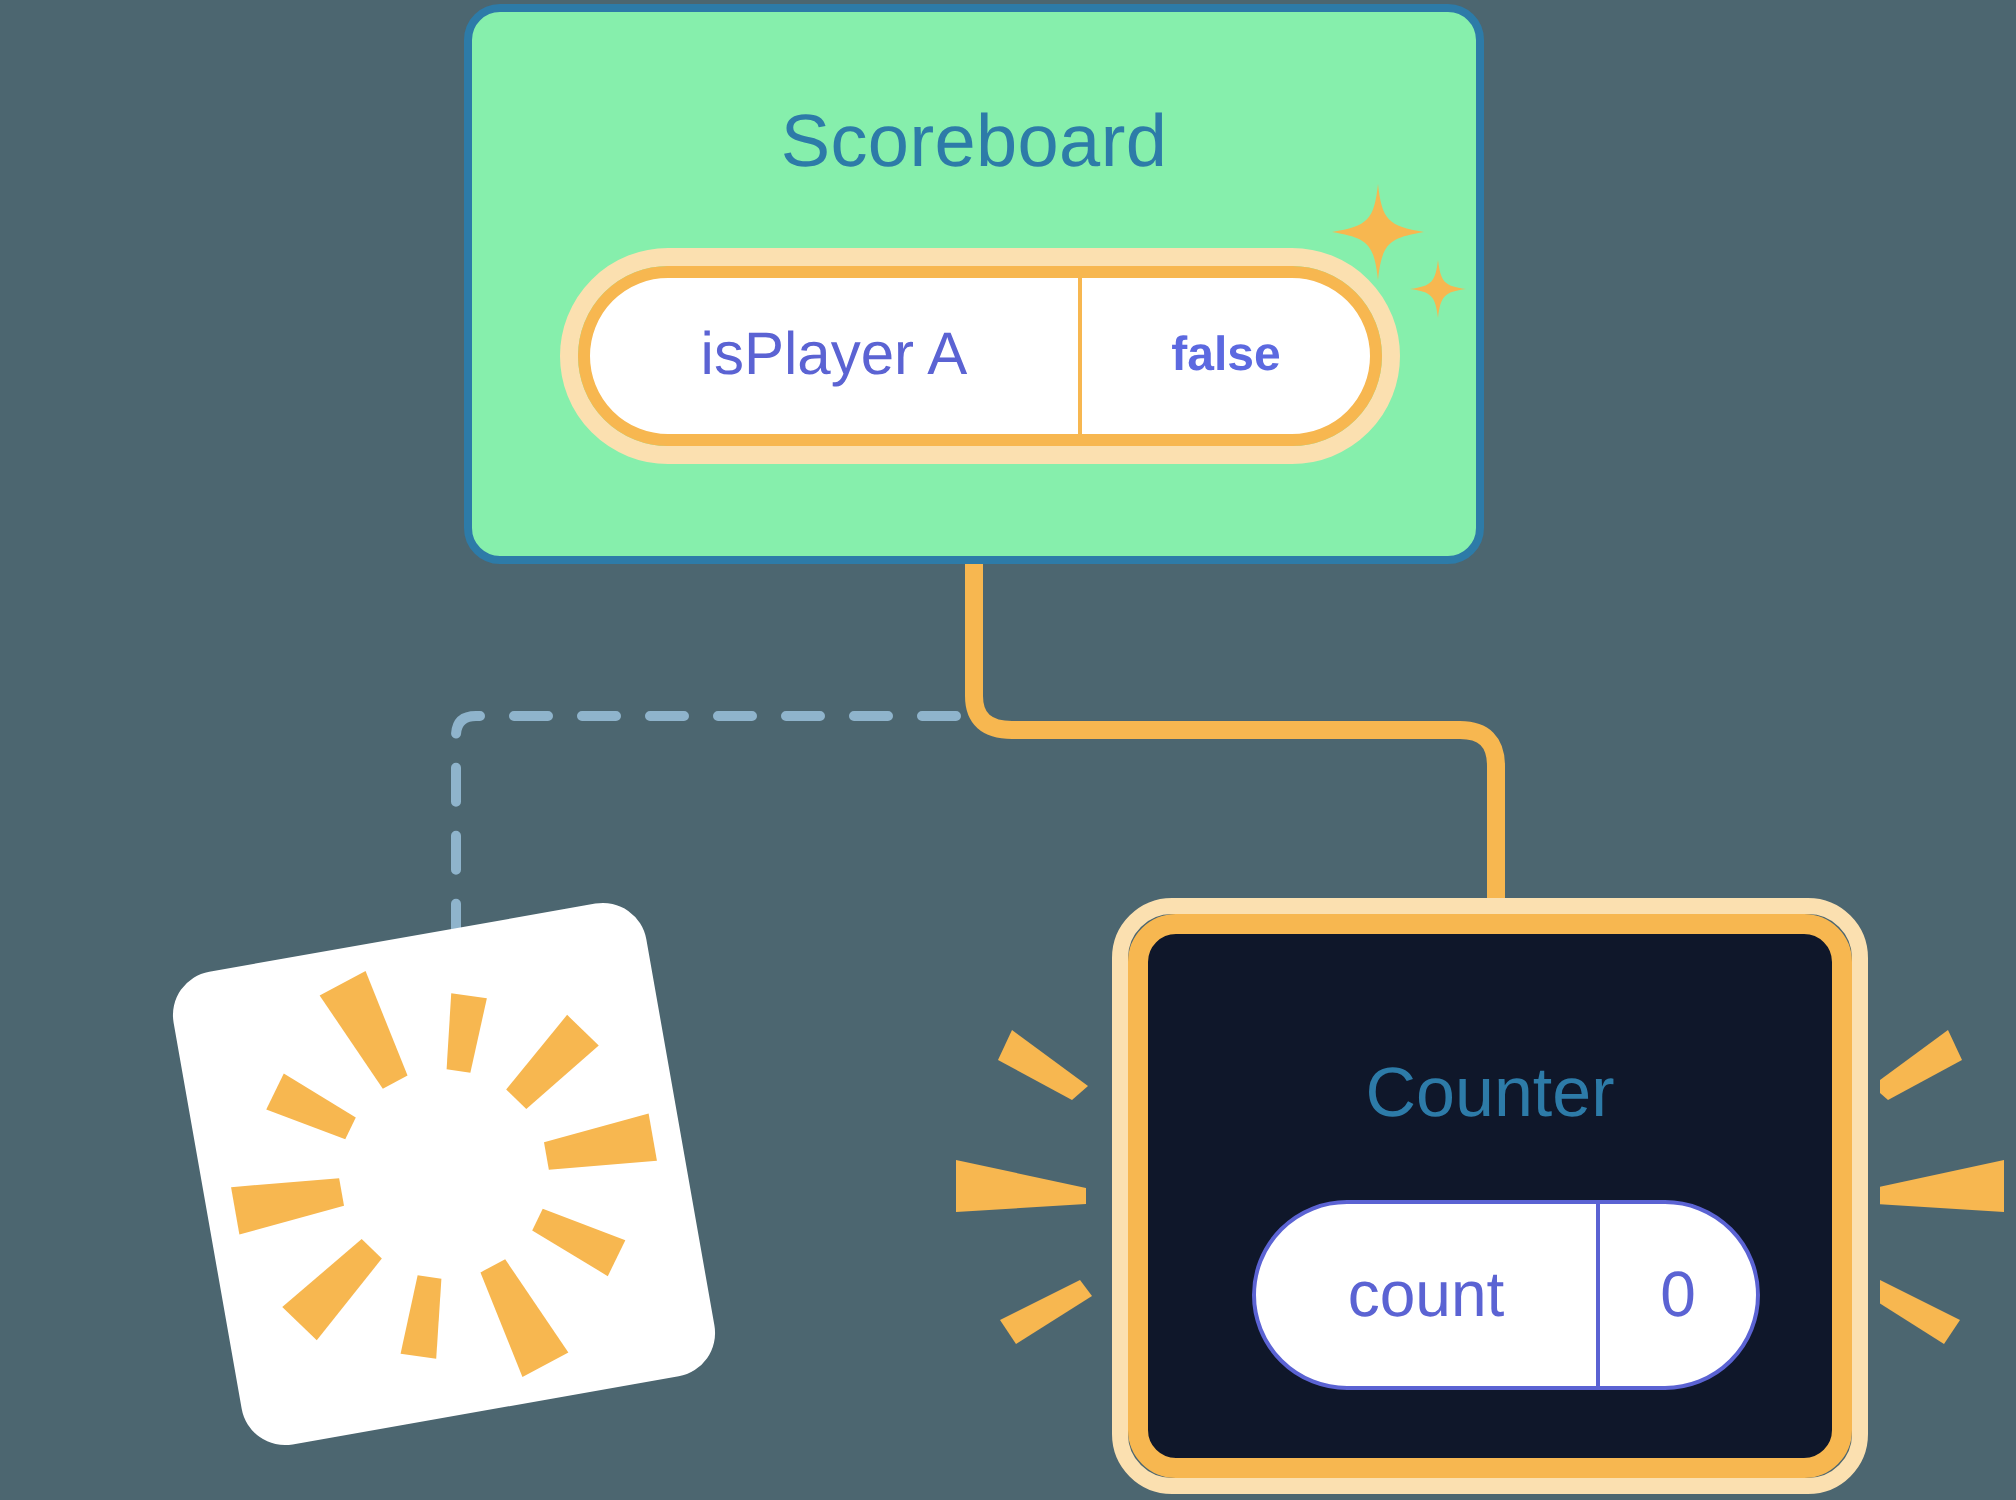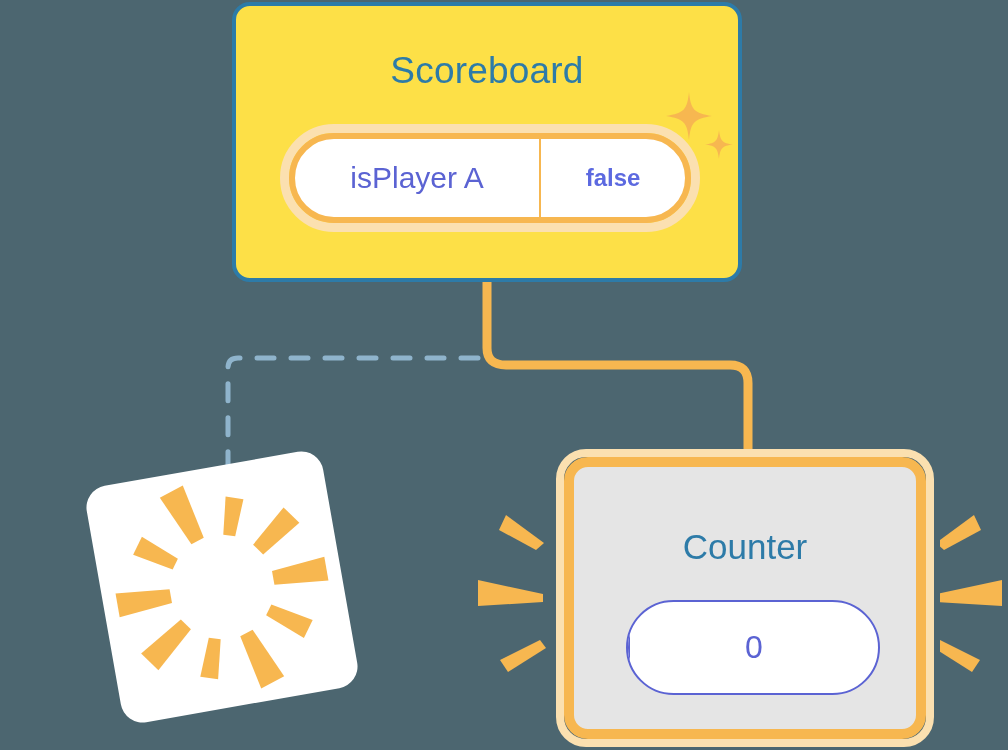--- a/index.html
+++ b/index.html
@@ -28,21 +28,21 @@
     z-index: 1;
   }
 
   
   #scoreboard-card {
     position: absolute;
     left: 232px;
     top: 2px;
     width: 510px;
     height: 280px;
-    background: #fde047;
+    background: #86efac;
     border: 4px solid #2d7ba8;
     border-radius: 18px;
     box-sizing: border-box;
     z-index: 5;
   }
   #scoreboard-title {
     position: absolute;
     left: 0; right: 0;
     top: 44px;
     text-align: center;
@@ -121,21 +121,21 @@
     box-sizing: border-box;
     z-index: 5;
   }
   #counter-card-inner {
     position: absolute;
     left: 0; top: 0;
     width: 100%;
     height: 100%;
     border: 10px solid #f7b750;
     border-radius: 24px;
-    background: #e5e5e5;
+    background: #0f172a;
     box-sizing: border-box;
   }
   #counter-title {
     position: absolute;
     left: 0; right: 0;
     top: 60px;
     text-align: center;
     font-size: 35px;
     color: #2d7ba8;
   }
@@ -263,20 +263,21 @@
         </g>
       </g>
     </g>
   </svg>
 
   <div id="counter-card">
     <div id="counter-card-inner">
       <div id="counter-title">Counter</div>
 
       <div id="counter-pill">
+        <div class="cell-key">count</div>
         <div class="divider"></div>
         <div class="cell-val">0</div>
       </div>
     </div>
   </div>
 
   <svg id="burst-left" class="side-burst" viewBox="0 0 80 190">
     <g fill="#f7b750">
       <path d="M 36 15 L 74 43 L 66 50 L 29 30 Z"></path>
       <path d="M 8 80 L 73 94 L 73 102 L 8 106 Z"></path>

